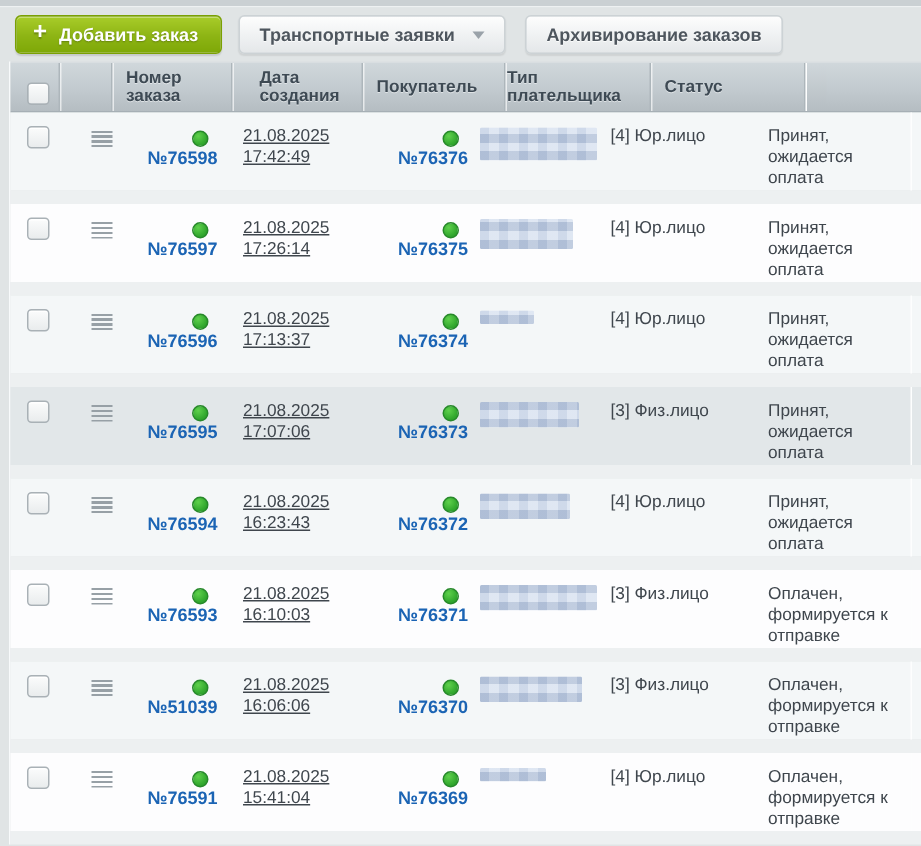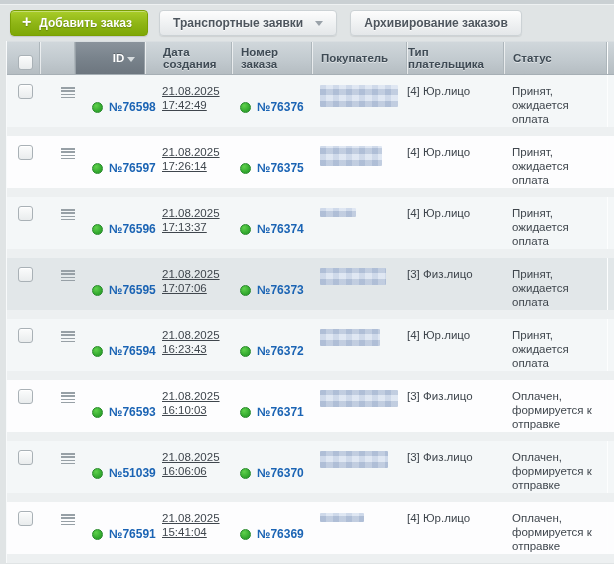--- a/index.html
+++ b/index.html
@@ -72,21 +72,21 @@
   .c-cut    { width:14px;  flex:0 0 14px;  border-left:1px solid #fdfefe; }
   .hcell.c-check, .hcell.c-menu { padding-left:11px; }
   .hcell.c-cut { background:linear-gradient(180deg,#d0d7db,#b5bdc2); }
 
   
   .row { display:flex; height:52px; background:#fdfdfe; }
   .row.odd { background:#f4f7f8; }
   .row.hl  { background:#e2e7e9; }
   .row-sep { height:9px; background:#edf0f1; }
   .cell { padding-top:9px; font-size:11.5px; color:#3f464d; line-height:14px; }
-  .cell.c-id, .cell.c-num { display:flex; align-items:center; padding-top:11px; }
+  .cell.c-id, .cell.c-num { display:flex; align-items:flex-end; padding-top:11px;flex-direction:column; }
 
   .checkbox {
     display:inline-block; width:15px; height:15px; border:1px solid #a9b1b6; border-radius:3px;
     background:linear-gradient(180deg,#fbfcfc,#e9eced); box-shadow:inset 0 1px 0 #fff; cursor:pointer;
   }
   .ghead .checkbox { margin-top:0; }
   .ghead .c-check { padding-top:9px; }
   .menu-icon {
     display:inline-block; width:14px; height:11px; margin-top:3px; cursor:pointer;
     background:repeating-linear-gradient(180deg,#97a0a6 0 1.6px,transparent 1.6px 3.3px);
@@ -123,28 +123,24 @@
   <div class="btn btn-gray">
     <span>Архивирование заказов</span>
   </div>
 </div>
 
 <div class="grid">
 
   <div class="ghead">
     <div class="hcell c-check"><span class="checkbox"></span></div>
     <div class="hcell c-menu"></div>
-    <div class="hcell c-id hcell-id">
-      <span>ID</span>
-      <span class="sort-arr"></span>
-    </div>
+    <div class="hcell c-num"><span>Номер
+заказа</span></div>
     <div class="hcell c-date"><span>Дата
 создания</span></div>
-    <div class="hcell c-num"><span>Номер
-заказа</span></div>
     <div class="hcell c-buyer"><span>Покупатель</span></div>
     <div class="hcell c-type"><span>Тип
 плательщика</span></div>
     <div class="hcell c-status"><span>Статус</span></div>
     <div class="hcell c-cut"></div>
   </div>
 
   <div class="row odd">
     <div class="cell c-check"><span class="checkbox"></span></div>
     <div class="cell c-menu"><span class="menu-icon"></span></div>

